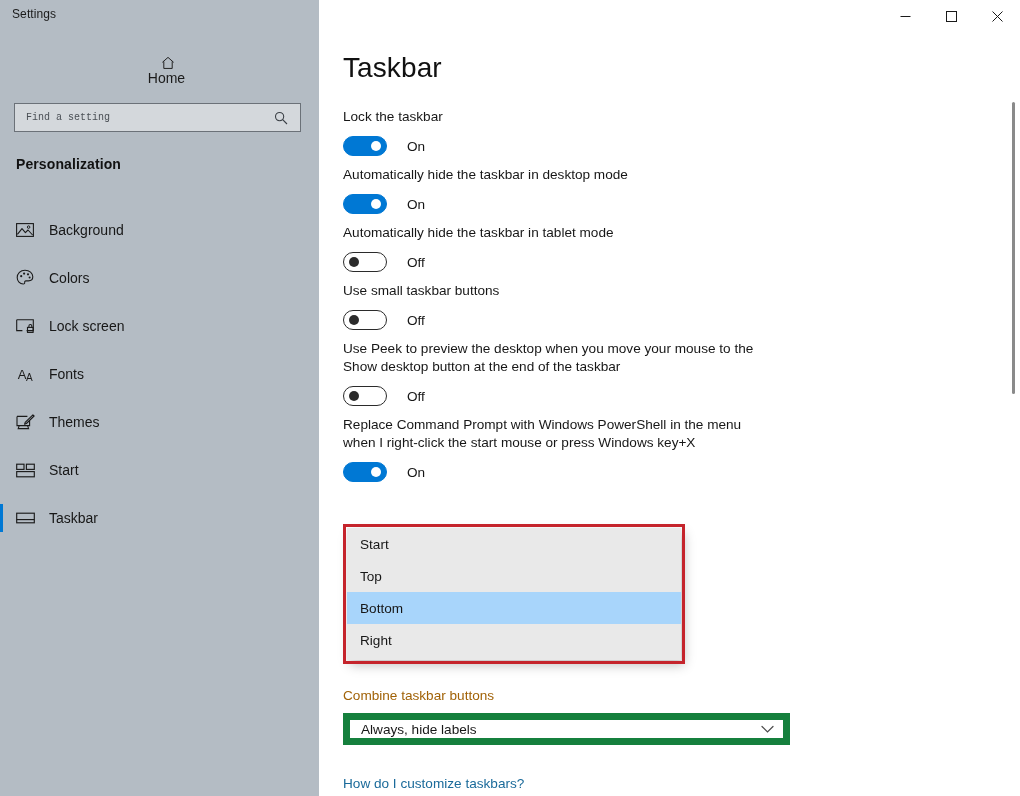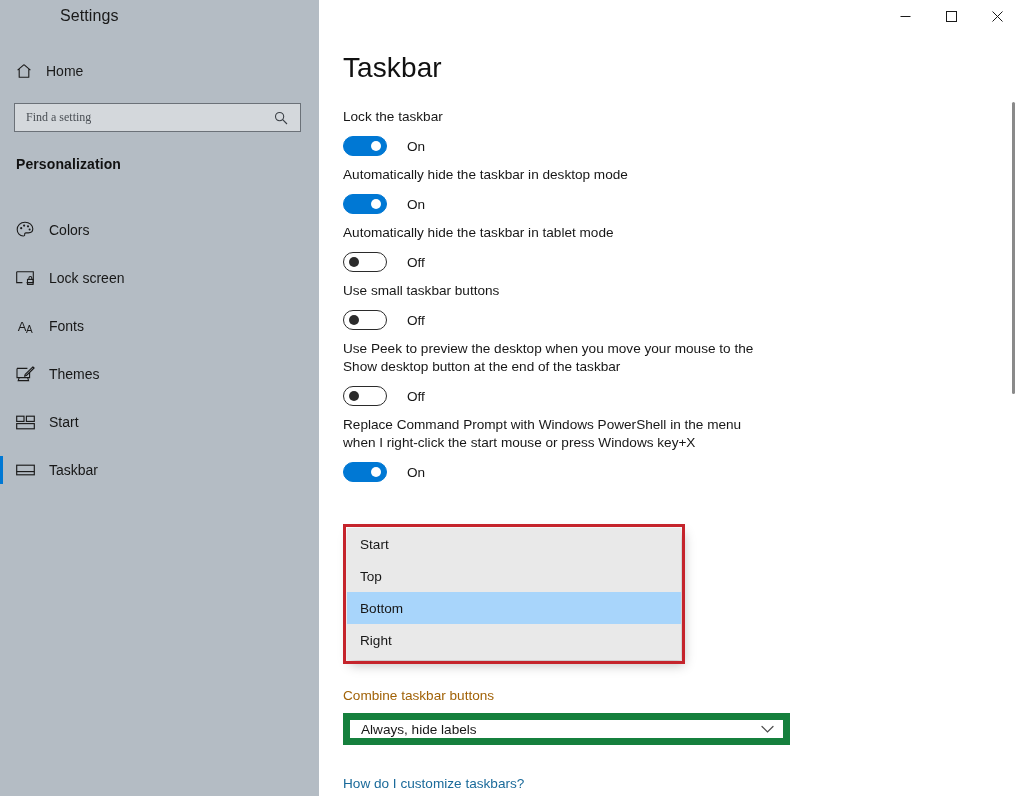--- a/index.html
+++ b/index.html
@@ -28,24 +28,23 @@
     left: 0; top: 0;
     width: 1020px;
     height: 32px;
     background: transparent;
     z-index: 30;
   }
   .title-text {
     position: absolute;
     left: 12px;
     top: 7px;
-    font-size: 16px;
+    font-size: 12px;
     color: #1a1a1a;
     letter-spacing: .1px;
-    margin-left: 48px;
   }
   .win-controls {
     position: absolute;
     right: 0; top: 0;
     height: 32px;
     display: flex;
   }
   .win-btn {
     width: 46px;
     height: 32px;
@@ -69,20 +68,21 @@
   }
   .home-row {
     position: absolute;
     left: 0;
     top: 56px;
     width: 319px;
     height: 30px;
     display: flex;
     align-items: center;
     cursor: default;
+    flex-direction: column;
   }
   .home-icon {
     width: 16px;
     height: 16px;
     margin-left: 16px;
     display: block;
   }
   .home-label {
     margin-left: 14px;
     font-size: 14px;
@@ -99,22 +99,22 @@
     border: 1px solid #6b7178;
     box-sizing: border-box;
     display: flex;
     align-items: center;
   }
   .search-input {
     flex: 1;
     border: none;
     outline: none;
     background: transparent;
-    font-family: Liberation Serif, serif;
-    font-size: 12px;
+    font-family: Liberation Mono, monospace;
+    font-size: 10px;
     color: #1b1b1b;
     padding: 0 6px 0 11px;
     height: 100%;
   }
   .search-input::placeholder {
     color: #4a4f55;
     opacity: 1;
   }
   .search-icon {
     width: 22px;
@@ -406,20 +406,31 @@
           <circle cx="5.6" cy="5.6" r="4.1" fill="none" stroke="#3a3f45" stroke-width="1.1"></circle>
           <line x1="8.7" y1="8.7" x2="13" y2="13" stroke="#3a3f45" stroke-width="1.1"></line>
         </svg>
       </span>
     </div>
 
     <div class="section-head">Personalization</div>
 
     <div class="nav">
 
+      <div class="nav-item">
+        <span class="accent"></span>
+        <span class="nav-icon">
+          <svg width="18" height="16" viewBox="0 0 18 16">
+            <rect x="0.6" y="1.6" width="16.8" height="12.8" fill="none" stroke="#1b1b1b" stroke-width="1.1"></rect>
+            <path d="M1.4 12.4 L6 6.6 L9.4 10.6 L12 8 L16.6 13" fill="none" stroke="#1b1b1b" stroke-width="1.1" stroke-linejoin="round"></path>
+            <circle cx="12.6" cy="5.1" r="1.25" fill="none" stroke="#1b1b1b" stroke-width="1"></circle>
+          </svg>
+        </span>
+        <span class="nav-label">Background</span>
+      </div>
 
       <div class="nav-item">
         <span class="accent"></span>
         <span class="nav-icon">
           <svg width="18" height="18" viewBox="0 0 18 18">
             <path d="M9 1.2 C4.4 1.2 1.2 4.4 1.2 8.6 C1.2 12.4 3.9 15 7.2 15 C8.5 15 8.9 14.2 8.7 13.4 C8.5 12.5 9 11.9 10 11.9 H12.4 C15 11.9 16.8 10.2 16.8 7.8 C16.8 4.1 13.4 1.2 9 1.2 Z" fill="none" stroke="#1b1b1b" stroke-width="1.1"></path>
             <circle cx="5.2" cy="7.2" r="1.1" fill="#1b1b1b"></circle>
             <circle cx="8.1" cy="4.6" r="1.1" fill="#1b1b1b"></circle>
             <circle cx="12" cy="5.3" r="1.1" fill="#1b1b1b"></circle>
             <circle cx="13.6" cy="8.6" r="1" fill="#1b1b1b"></circle>

